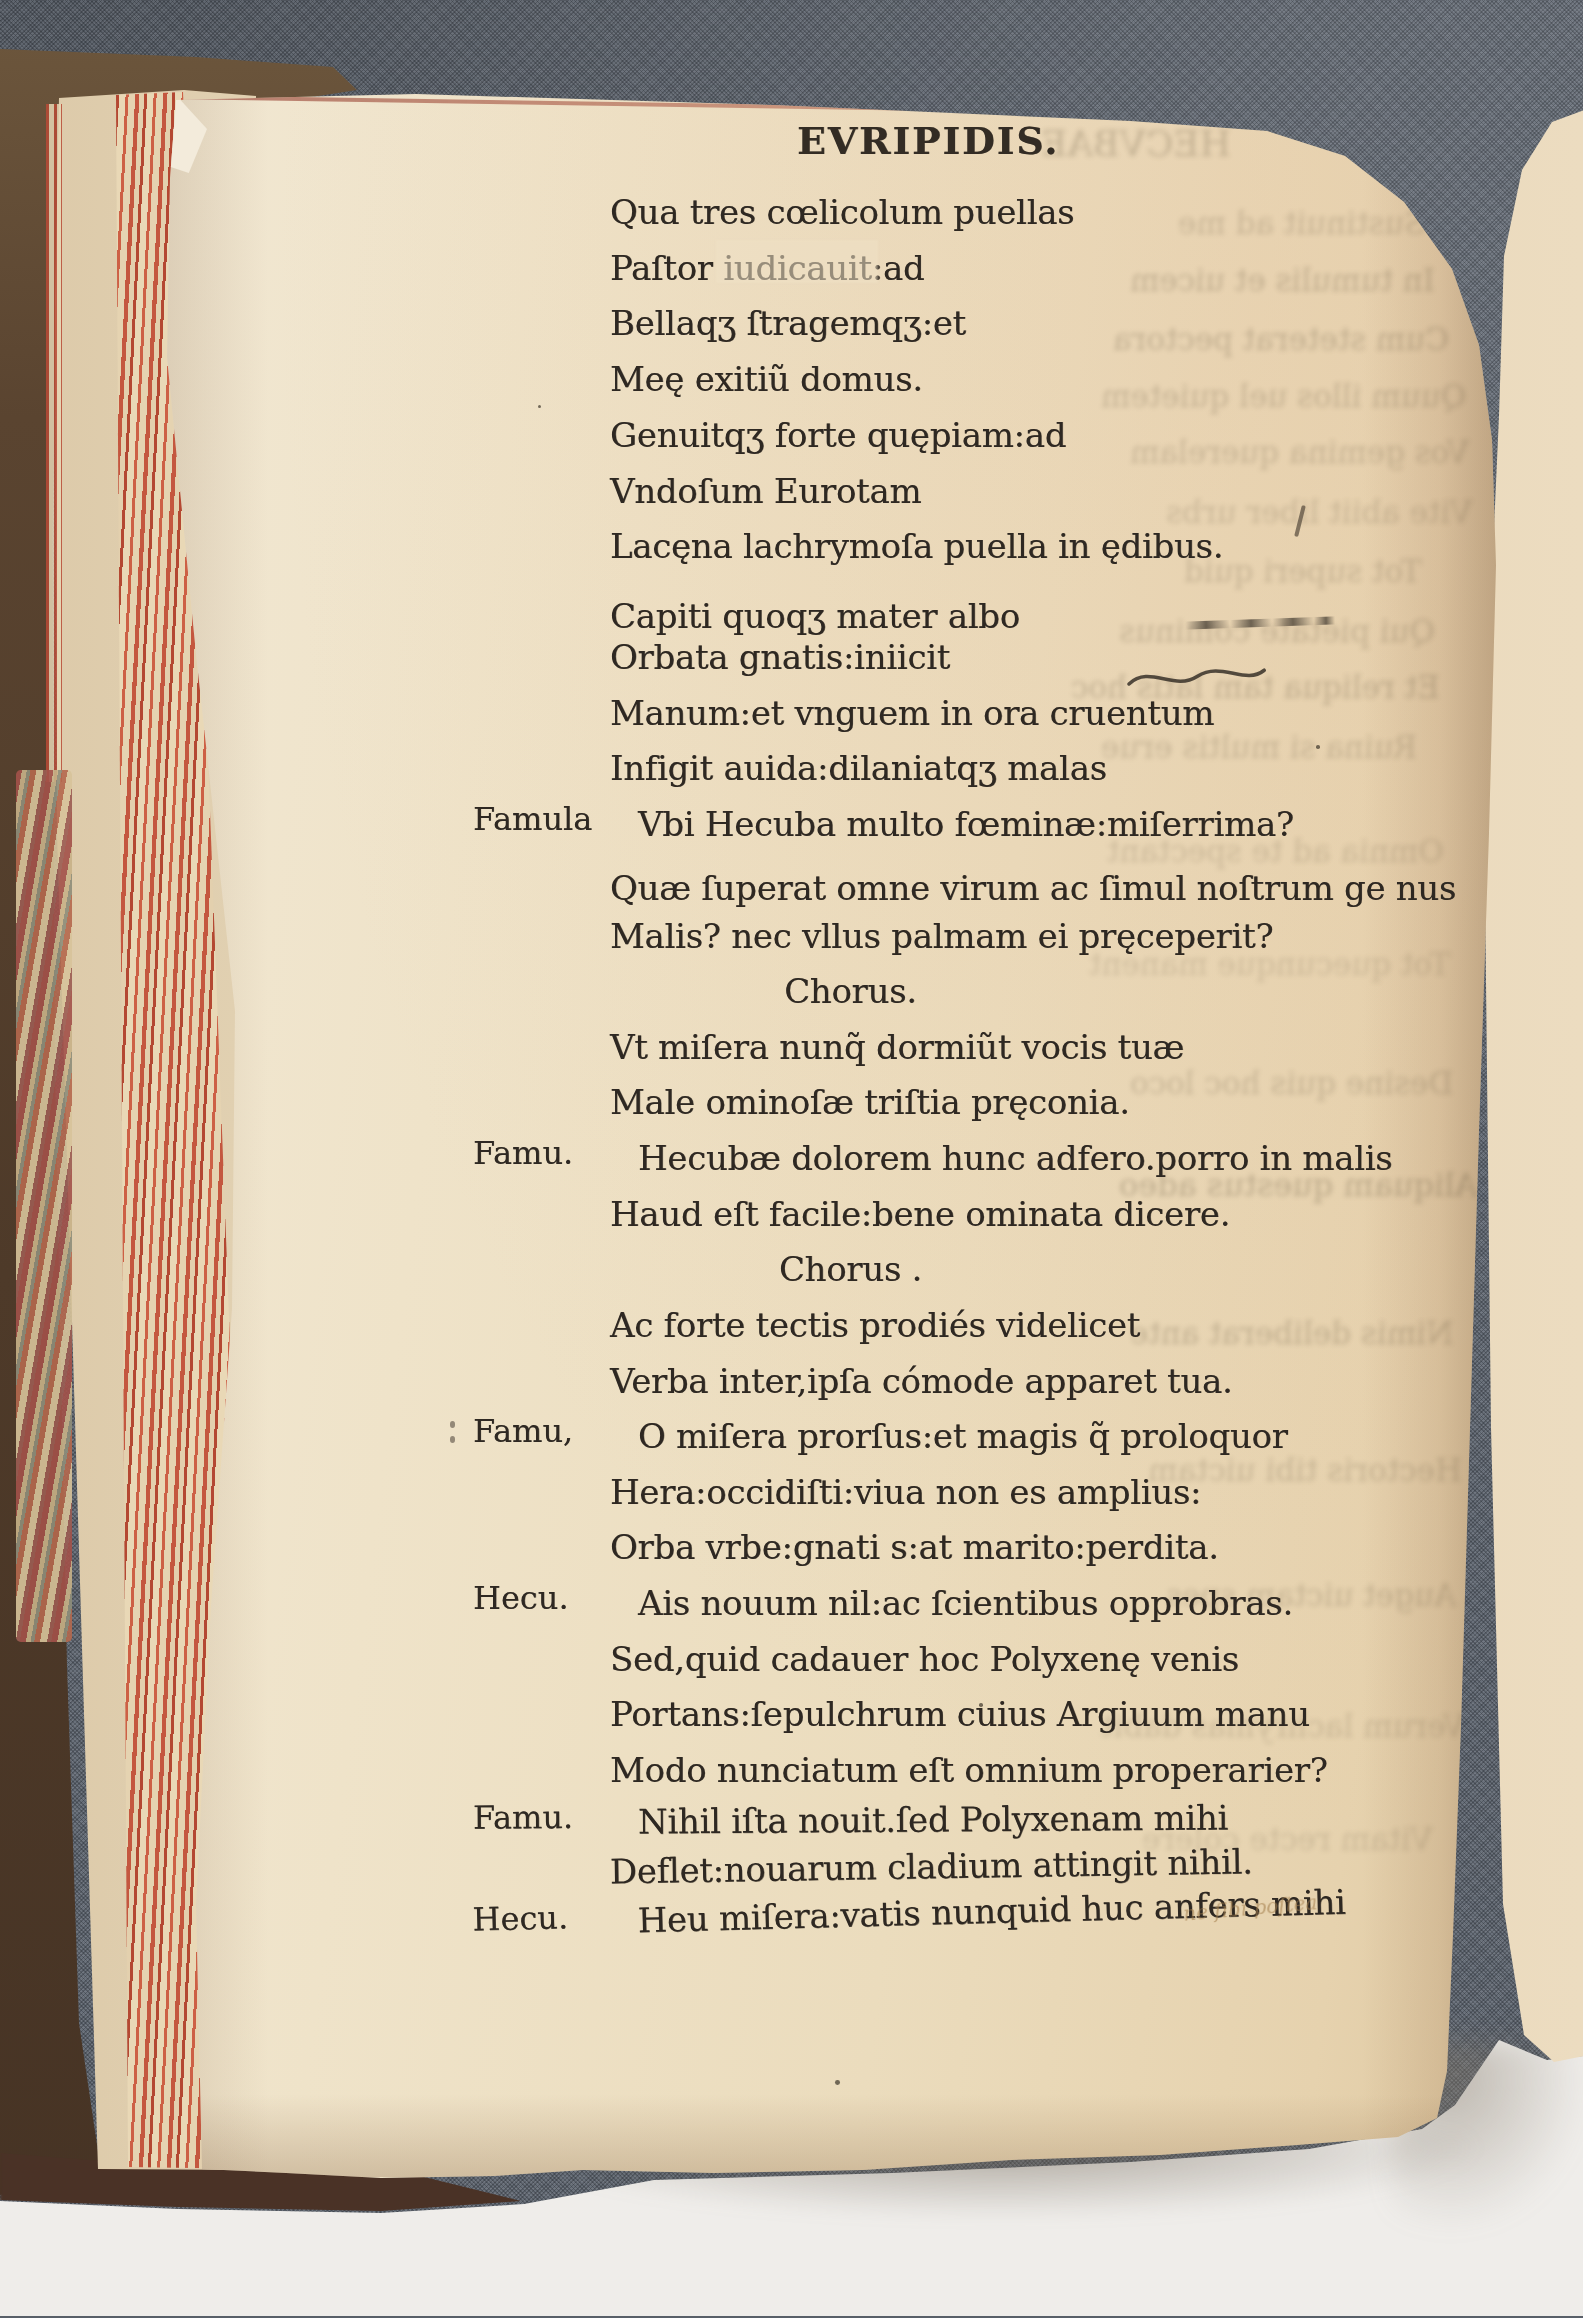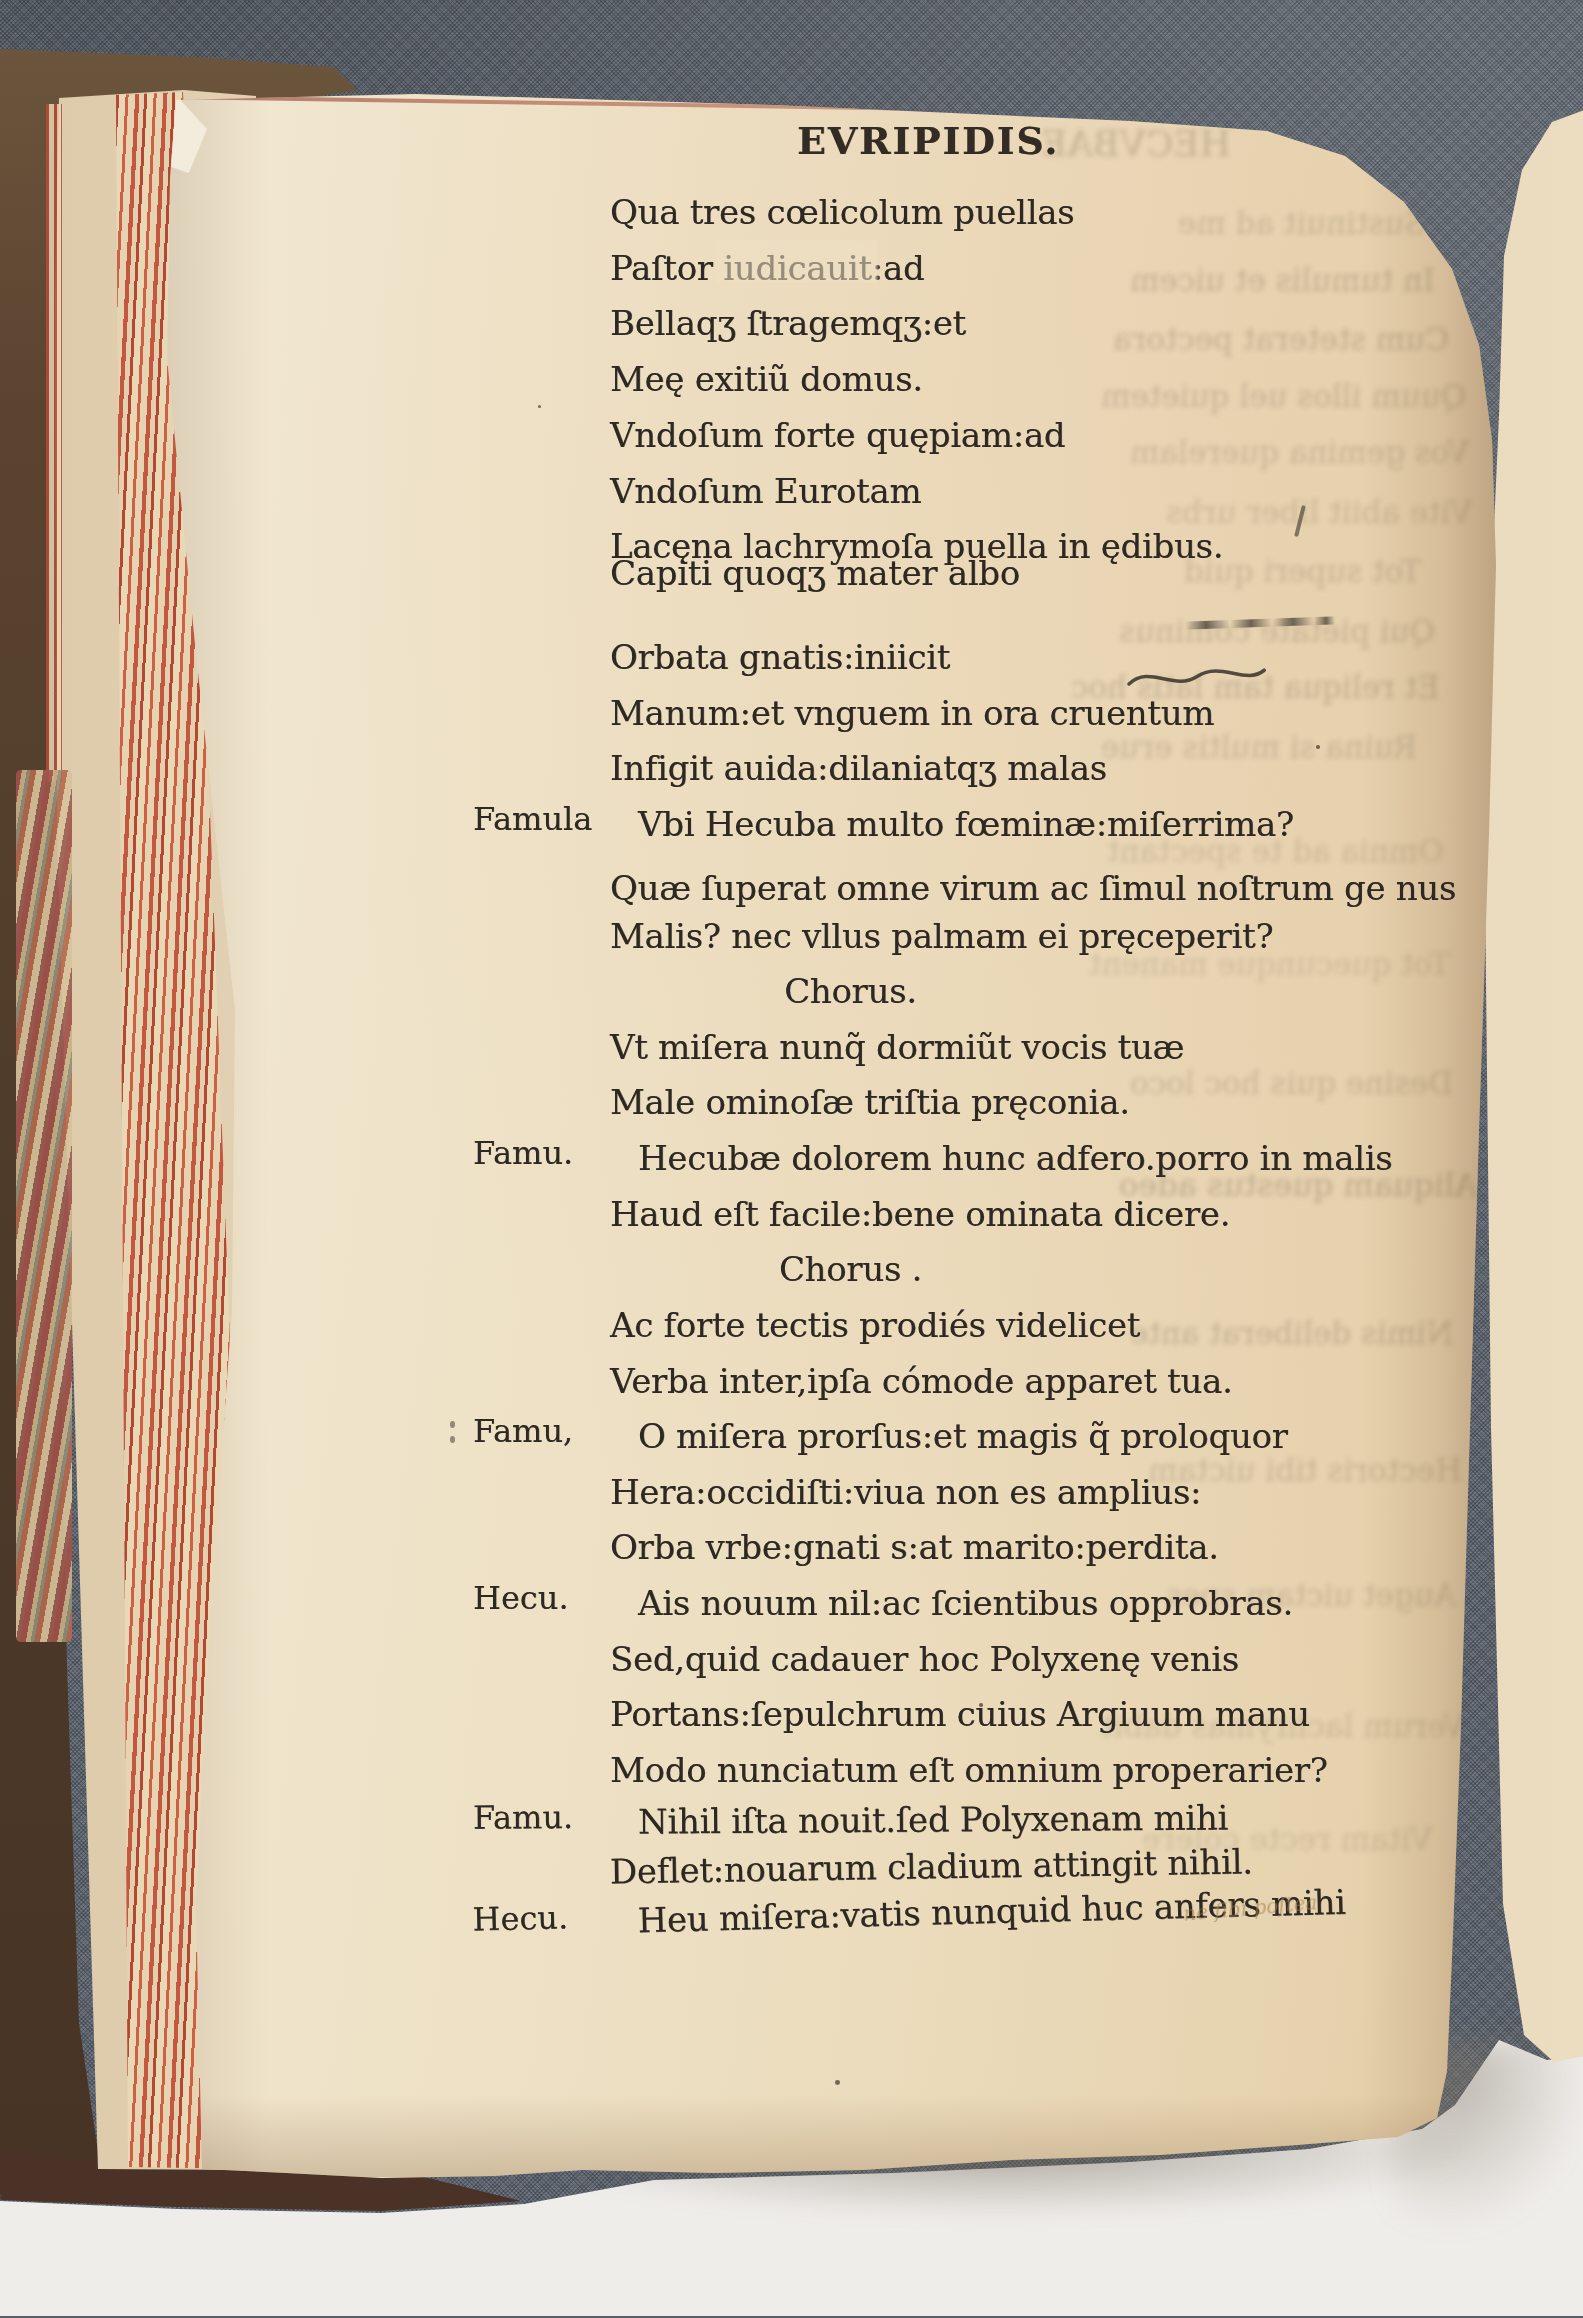--- a/index.html
+++ b/index.html
@@ -165,29 +165,29 @@
           <div class="line verse" style="top: 248px;">
             <span class="vtext">Paſtor iudicauit:ad</span>
           </div>
           <div class="line verse" style="top: 303px;">
             <span class="vtext">Bellaqʒ ſtragemqʒ:et</span>
           </div>
           <div class="line verse" style="top: 359px;">
             <span class="vtext">Meę exitiũ domus.</span>
           </div>
           <div class="line verse" style="top: 415px;">
-            <span class="vtext">Vndoſum forte quępiam:ad</span>
+            <span class="vtext">Genuitqʒ forte quępiam:ad</span>
           </div>
           <div class="line verse" style="top: 471px;">
             <span class="vtext">Vndoſum Eurotam</span>
           </div>
           <div class="line verse" style="top: 526px;">
             <span class="vtext">Lacęna lachrymoſa puella in ędibus.</span>
           </div>
-          <div class="line verse" style="top: 553px;">
+          <div class="line verse" style="top: 596px;">
             <span class="vtext">Capiti quoqʒ mater albo</span>
           </div>
           <div class="line verse" style="top: 637px;">
             <span class="vtext">Orbata gnatis:iniicit</span>
           </div>
           <div class="line verse" style="top: 748px;">
             <span class="vtext">Infigit auida:dilaniatqʒ malas</span>
           </div>
           <div class="line verse" style="top: 693px;">
             <span class="vtext">Manum:et vnguem in ora cruentum</span>

